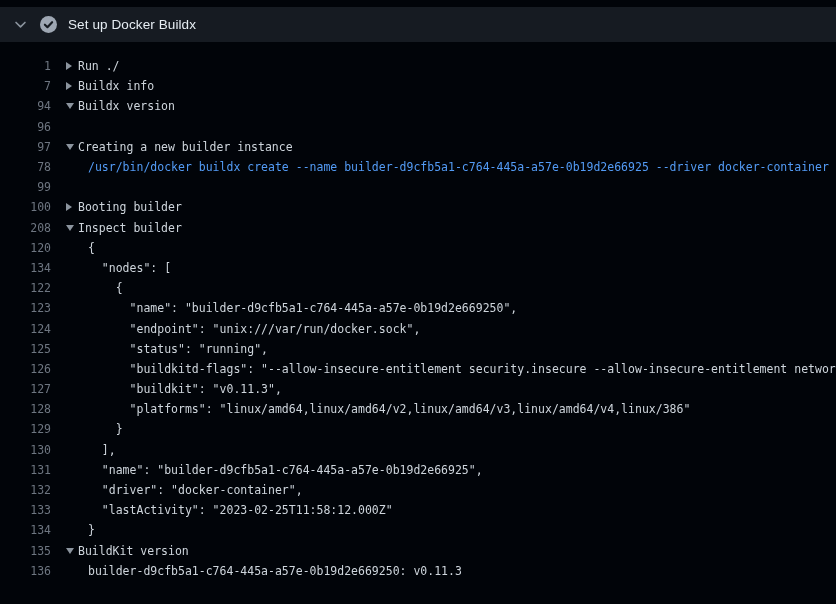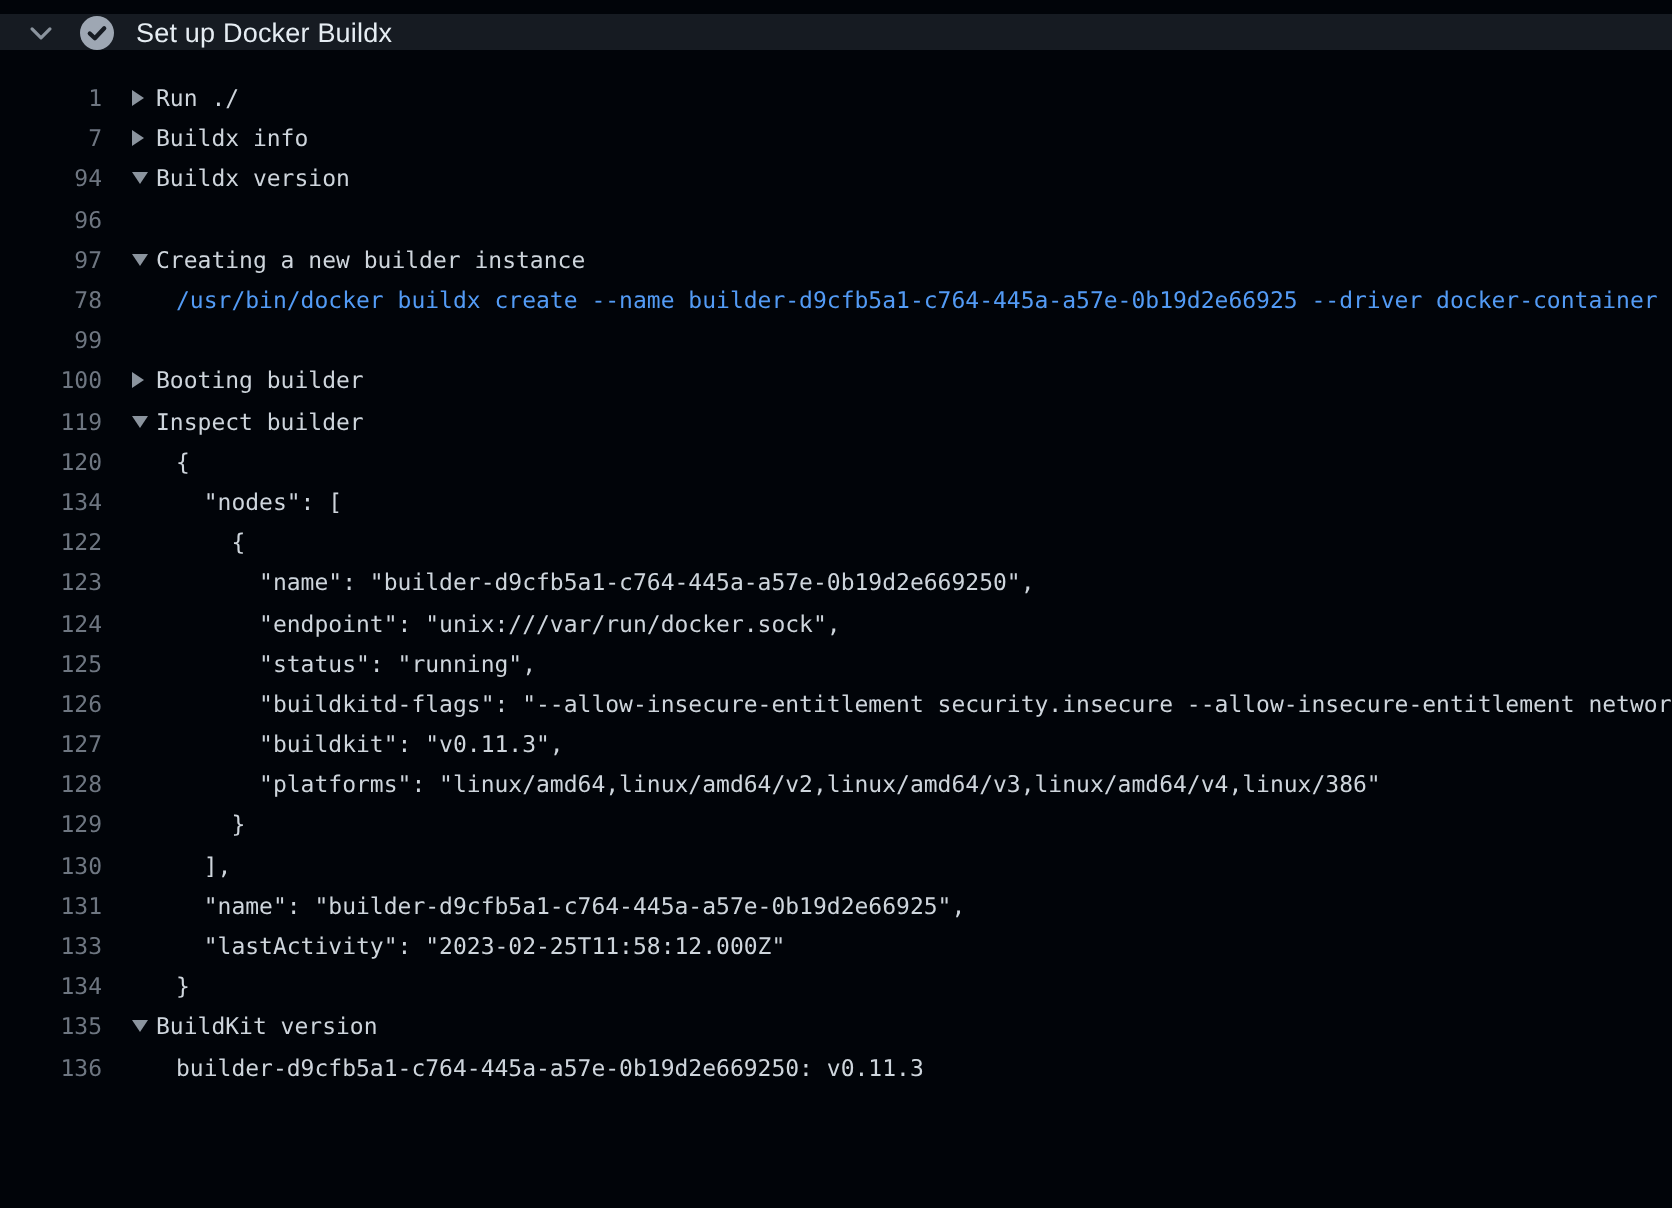--- a/index.html
+++ b/index.html
@@ -8,21 +8,21 @@
   }
   body {
     width: 836px;
     height: 604px;
     overflow: hidden;
     background: var(--page-bg, #010409);
   }
   
   .step-header {
     margin-top: 7px;
-    height: 18px;
+    height: 35px;
     background: var(--header-bg, #161b22);
     display: flex;
     align-items: center;
     cursor: pointer;
   }
   .chev-box {
     margin-left: 13px;
     width: 14px;
     height: 14px;
     display: flex;
@@ -146,21 +146,21 @@
     <div class="row">
     <span class="num">99</span>
     
   </div>
     <div class="row group">
     <span class="num">100</span>
     <span class="gut" style="display: flex;"><span class="tri tri-right"></span></span>
     <span class="text">Booting builder</span>
   </div>
     <div class="row group">
-    <span class="num">119</span>
+    <span class="num">208</span>
     <span class="gut" style="display: flex;"><span class="tri tri-down"></span></span>
     <span class="text">Inspect builder</span>
   </div>
     <div class="row">
     <span class="num">120</span>
     
     <span class="text">{</span>
   </div>
     <div class="row">
     <span class="num">134</span>
@@ -209,20 +209,25 @@
   </div>
     <div class="row">
     <span class="num">130</span>
     
     <span class="text">  ],</span>
   </div>
     <div class="row">
     <span class="num">131</span>
     
     <span class="text">  "name": "builder-d9cfb5a1-c764-445a-a57e-0b19d2e66925",</span>
+  </div>
+    <div class="row">
+    <span class="num">132</span>
+    
+    <span class="text">  "driver": "docker-container",</span>
   </div>
     <div class="row">
     <span class="num">133</span>
     
     <span class="text">  "lastActivity": "2023-02-25T11:58:12.000Z"</span>
   </div>
     <div class="row">
     <span class="num">134</span>
     
     <span class="text">}</span>

